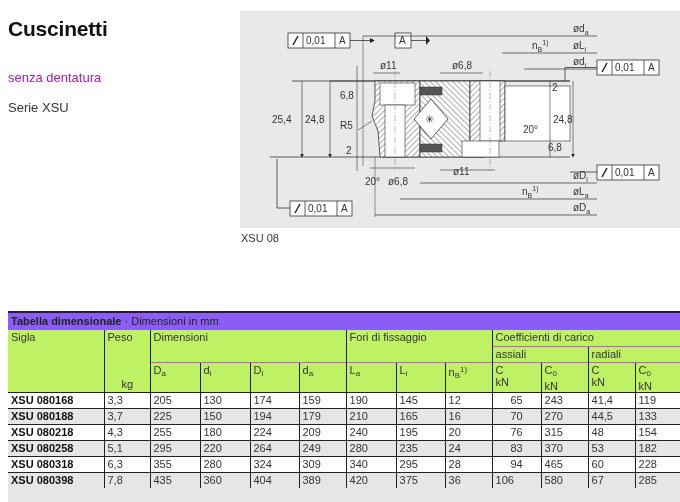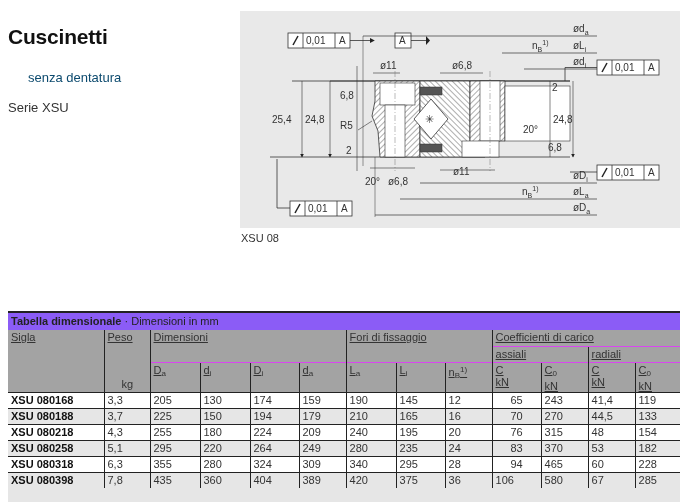--- a/index.html
+++ b/index.html
@@ -1,33 +1,33 @@
 <!DOCTYPE html>
 <html><head>
 <meta charset="utf-8">
 <style>
   * { box-sizing: border-box; margin: 0; padding: 0; }
   html, body { width: 680px; height: 502px; background: #ffffff; overflow: hidden; }
   body { font-family: "Liberation Sans", sans-serif; color: #1a1a1a; position: relative; }
 
-  .title { position: absolute; left: 8px; top: 24px; font-weight: bold; font-size: 21px; line-height: 25px; color: #111; letter-spacing: -0.2px; }
-  .subtitle { position: absolute; left: 8px; top: 70px; font-size: 13px; color: #0c4a6e; margin-left: 20px; }
+  .title { position: absolute; left: 8px; top: 16px; font-weight: bold; font-size: 21px; line-height: 25px; color: #111; letter-spacing: -0.2px; }
+  .subtitle { position: absolute; left: 8px; top: 70px; font-size: 13px; color: #a21caf; }
   .serie { position: absolute; left: 8px; top: 100px; font-size: 13px; color: #333; }
 
   .drawing { position: absolute; left: 240px; top: 11px; width: 440px; height: 217px; background: #e9e9e9; }
   .drawing svg { width: 440px; height: 217px; display: block; }
   .drawing-caption { position: absolute; left: 241px; top: 232px; font-size: 11px; color: #333; }
 
   .table-wrap { position: absolute; left: 8px; top: 311px; width: 672px; }
   .table-top { border-top: 2px solid #222; }
   .table-title { background: #8b5cf6; height: 17px; font-size: 11px; line-height: 17px; padding-left: 3px; color: #222; }
   .table-title b { font-weight: bold; }
   table { border-collapse: collapse; width: 672px; font-size: 11px; table-layout: fixed; }
   td, th { font-weight: normal; text-align: left; vertical-align: top; padding: 1px 3px 0 3px; color: #333; line-height: 12px; }
-  thead td { background: #a3a3a3; text-decoration: underline; }
+  thead td { background: #bef264; }
   .vl { border-left: 1px solid #222; }
   .hl { border-top: 1px solid #d946ef; }
   tbody td { height: 16px; line-height: 15px; padding-top: 0; border-top: 1px solid #222; }
   tbody tr:nth-child(odd) td { background: #ffffff; }
   tbody tr:nth-child(even) td { background: #e6e6e6; }
   tbody td.sigla { font-weight: bold; color: #111; }
   .sub { font-size: 8px; vertical-align: -2px; }
   .sup { font-size: 8px; vertical-align: 4px; }
   .footer-band { height: 14px; background: #e6e6e6; }
 </style>

